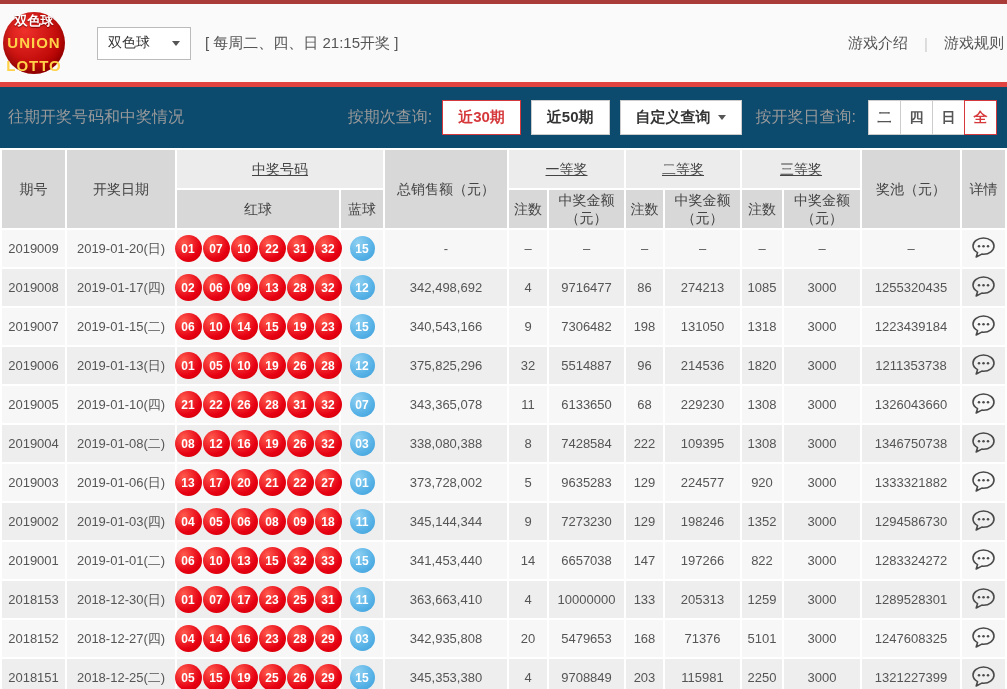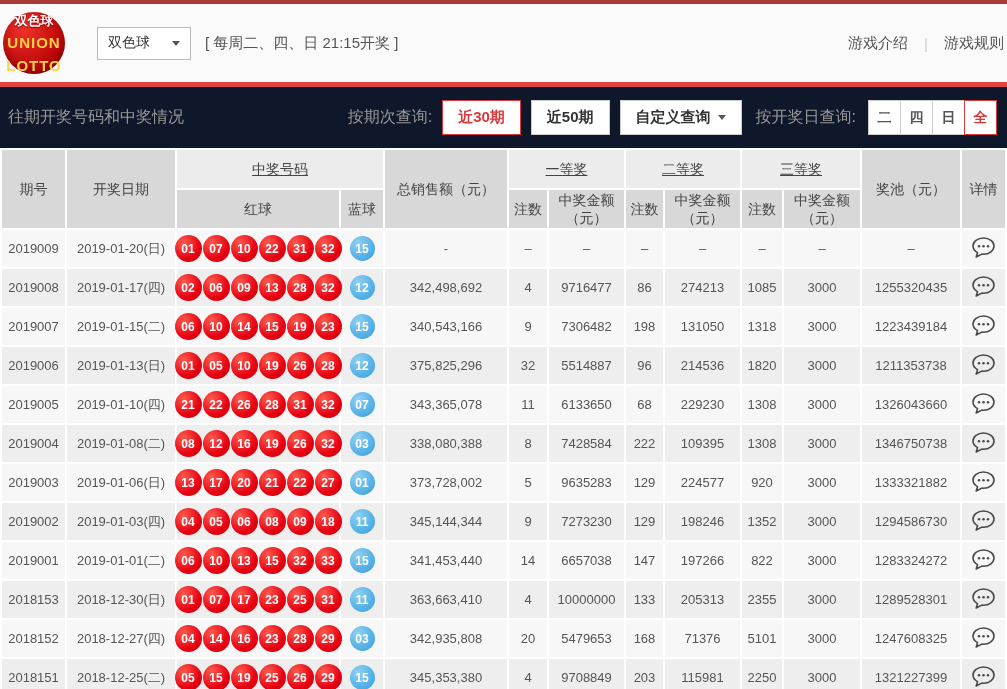--- a/index.html
+++ b/index.html
@@ -30,21 +30,21 @@
     display:flex;align-items:center;justify-content:space-between;padding:0 10px;
     font-size:14px;color:#333;cursor:pointer;
   }
   .caret{width:0;height:0;border-left:4px solid transparent;border-right:4px solid transparent;border-top:5px solid #555;display:inline-block;}
   .schedule{margin-left:14px;font-size:15px;color:#555;}
   .header-links{margin-left:auto;display:flex;align-items:center;font-size:15px;color:#555;}
   .header-links .link{cursor:pointer;}
   .header-links .sep{margin:0 16px;color:#ccc;}
   .stripe{height:5px;background:var(--stripe);}
   
-  .filter-bar{height:61px;background:#0f172a;display:flex;align-items:center;padding:0 8px;}
+  .filter-bar{height:61px;background:#0c4a6e;display:flex;align-items:center;padding:0 8px;}
   .section-title{font-size:16px;color:#999;}
   .flabel{font-size:16px;color:#999;margin-left:auto;}
   .flabel.second{margin-left:14px;}
   .pill{
     margin-left:10px;height:35px;padding:0 15px;background:#fff;border:1px solid #ccc;
     font-size:15px;font-weight:bold;color:#333;cursor:pointer;display:inline-flex;align-items:center;gap:7px;
     font-family:inherit;
   }
   .pill.active{color:var(--accent);border-color:var(--accent);}
   .day-group{display:inline-flex;margin-left:12px;margin-right:2px;}
@@ -449,21 +449,21 @@
             <span class="ball">25</span>
             <span class="ball">31</span>
           </div>
         </td>
         <td><span class="ball blue">11</span></td>
         <td>363,663,410</td>
         <td>4</td>
         <td>10000000</td>
         <td>133</td>
         <td>205313</td>
-        <td>2355</td>
+        <td>1259</td>
         <td>3000</td>
         <td>1289528301</td>
         <td><span class="detail-btn">
             <svg width="25" height="23" viewBox="0 0 25 23">
               <path d="M12.5 2 C6.7 2 2 5.6 2 10 C2 12.7 3.8 15.1 6.6 16.6 L5.2 21 L10.8 18.1 C11.35 18.18 11.9 18.22 12.5 18.22 C18.3 18.22 23 14.5 23 10 C23 5.6 18.3 2 12.5 2 Z" fill="none" stroke="#4a4a4a" stroke-width="1.6" stroke-linejoin="round"></path>
               <circle cx="8" cy="10.2" r="1.25" fill="#4a4a4a"></circle>
               <circle cx="12.5" cy="10.2" r="1.25" fill="#4a4a4a"></circle>
               <circle cx="17" cy="10.2" r="1.25" fill="#4a4a4a"></circle>
             </svg>
           </span></td>

